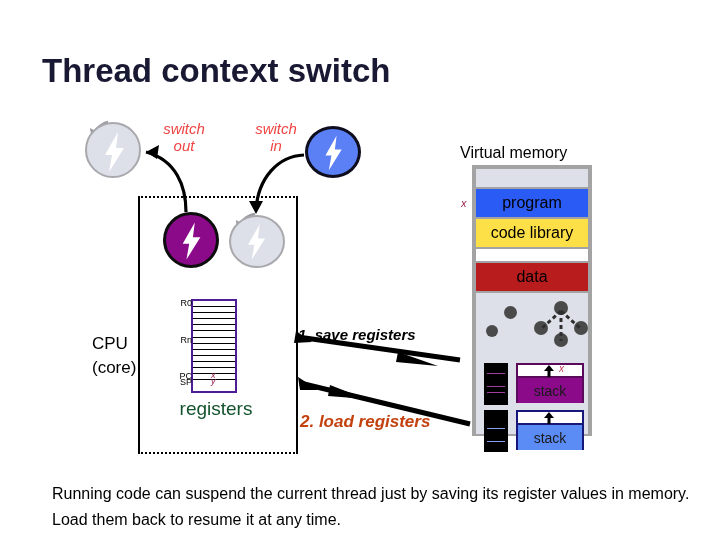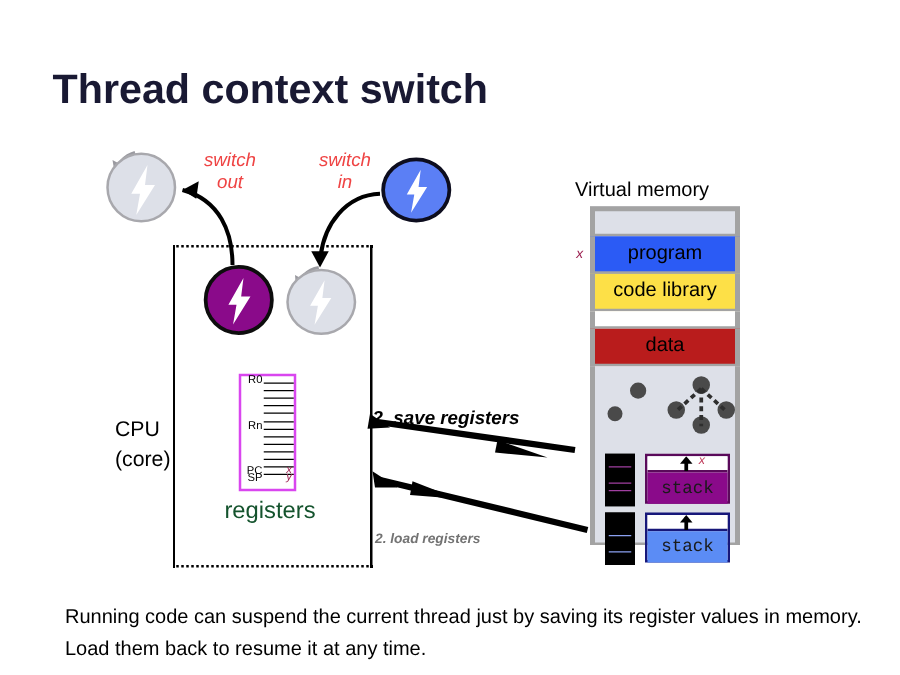--- a/index.html
+++ b/index.html
@@ -83,23 +83,22 @@
   #cpu-label {
     left: 92px; top: 332px; width: 60px;
     font-size: 17px; color: #000; text-align: left; line-height: 24px;
     white-space: pre-line;
   }
 
   
   #reg-file {
     left: 191px; top: 299px; width: 46px; height: 94px;
     background: #ffffff;
-    border: 2px solid #d946ef;
-    box-sizing: border-box;
-    padding-left: 18px;
+    border: 2px solid #4c1d95;
+    box-sizing: border-box;
   }
   .reg-row {
     height: 6.1px;
     border-bottom: 1.6px solid #000;
     box-sizing: border-box;
     position: relative;
   }
   .reg-row:last-child { border-bottom: none; }
   .reg-tag {
     position: absolute;
@@ -118,21 +117,21 @@
     color: #9b2050;
     font-style: italic;
   }
   #registers-caption {
     left: 166px; top: 398px; width: 100px;
     font-size: 19px; color: #14532d; text-align: center;
   }
 
   
   #step1-label { left: 298px; top: 326px; font-size: 15px; font-weight: bold; font-style: italic; color:#000; white-space:nowrap;}
-  #step2-label { left: 300px; top: 425px; font-size: 11px; font-weight: bold; font-style: italic; color:#737373; white-space:nowrap;}
+  #step2-label { left: 300px; top: 412px; font-size: 17px; font-weight: bold; font-style: italic; color:#c2410c; white-space:nowrap;}
   #arrows-svg { left: 0; top: 0; width: 720px; height: 540px; pointer-events: none; }
 
   
   #vm-title {
     left: 460px; top: 144px;
     font-size: 16px; color: #000; white-space: nowrap;
   }
   #vm-column {
     left: 472px; top: 165px; width: 120px;
   }
@@ -165,21 +164,21 @@
   .heap-dot { position:absolute; border-radius:50%; background:#4a4a4a; }
 
   .mini-stack-icon { position:absolute; background:#000; border:1px solid #000; }
   .mini-line { position:absolute; height:1px; }
 
   .stack-box { position:absolute; border:2px solid #17177a; box-sizing:border-box; }
   .stack-top { position:absolute; background:#ffffff; box-sizing:border-box; }
   .stack-body {
     position:absolute; box-sizing:border-box;
     font-size:14px; color:#1a1a1a; text-align:left;
-    display:flex; align-items:center; justify-content:center;font-family:Liberation Mono, monospace;
+    display:flex; align-items:center; justify-content:center;
   }
 
   
   #bottom-text {
     left: 52px; top: 481px; width: 640px;
     font-size: 16px; color: #000; line-height: 26px;
   }
 </style>
 </head>
 <body>
@@ -297,21 +296,21 @@
         <span class="reg-tag">PC</span>
         <span class="reg-mark">x</span>
       </div>
     <div class="reg-row">
         <span class="reg-tag">SP</span>
         <span class="reg-mark">y</span>
       </div>
   </div>
   <div class="abs" id="registers-caption">registers</div>
 
-  <div class="abs" id="step1-label">2. save registers</div>
+  <div class="abs" id="step1-label">1. save registers</div>
   <div class="abs" id="step2-label">2. load registers</div>
 
   <div class="abs" id="vm-title">Virtual memory</div>
   <div class="abs" id="vm-x-mark">x</div>
 
   <div class="abs" id="vm-column">
     <div class="vm-block" id="vm-blank-top">
       <span></span>
     </div>
     <div class="vm-block" id="vm-program">

